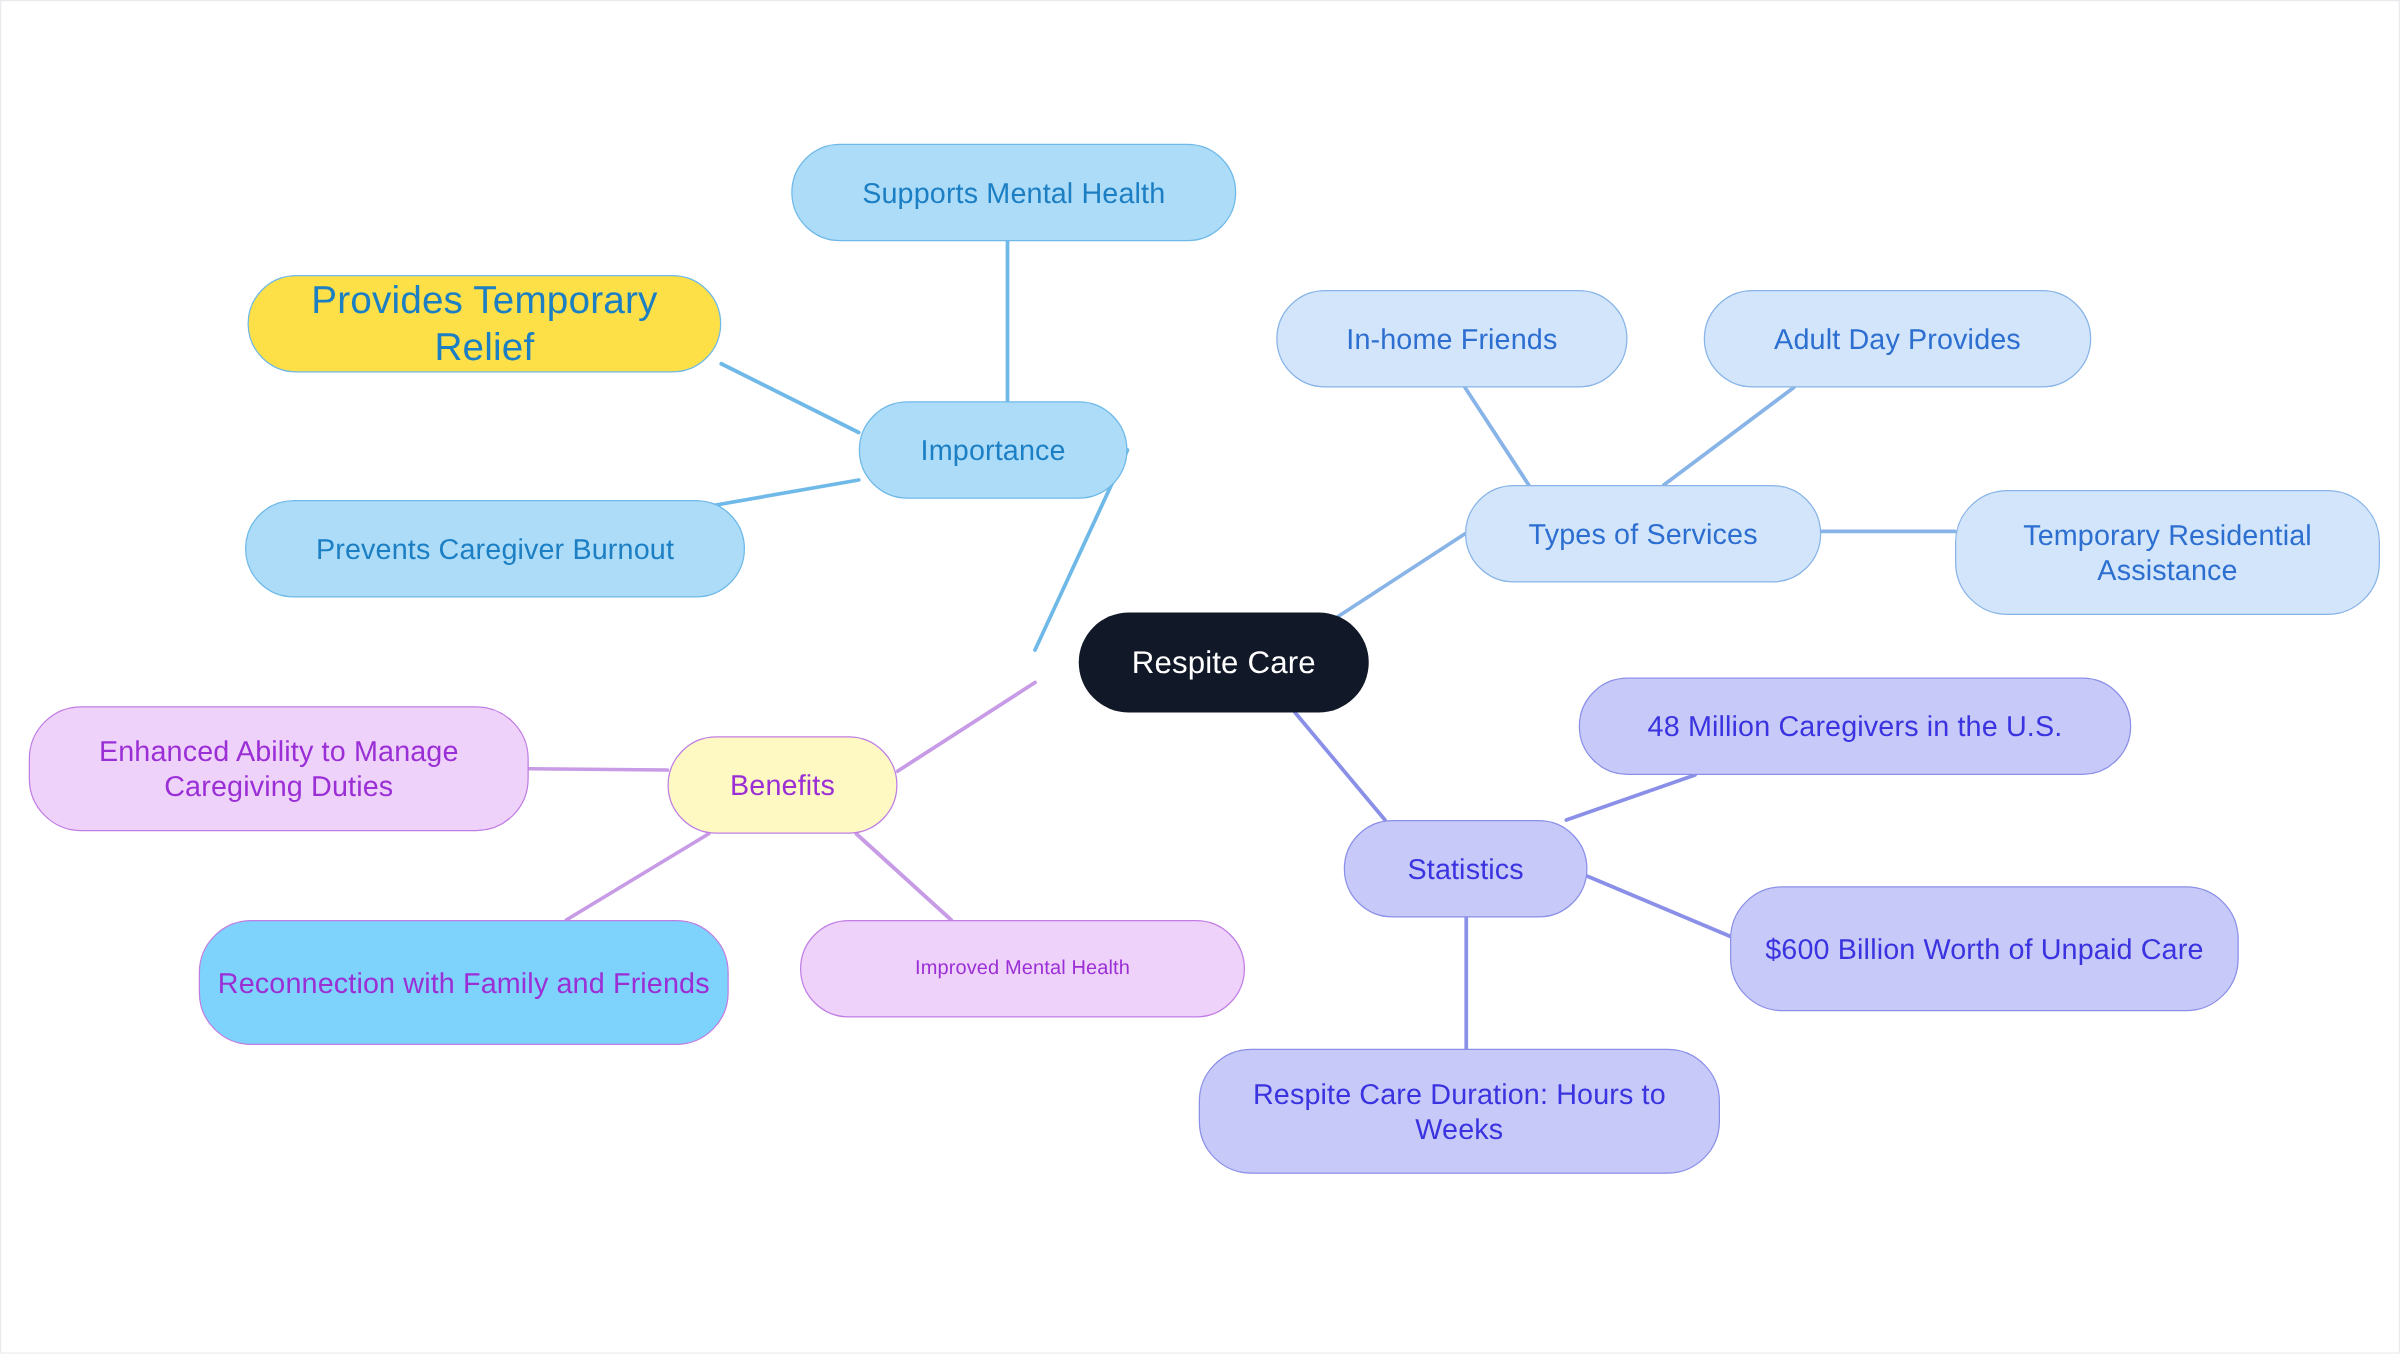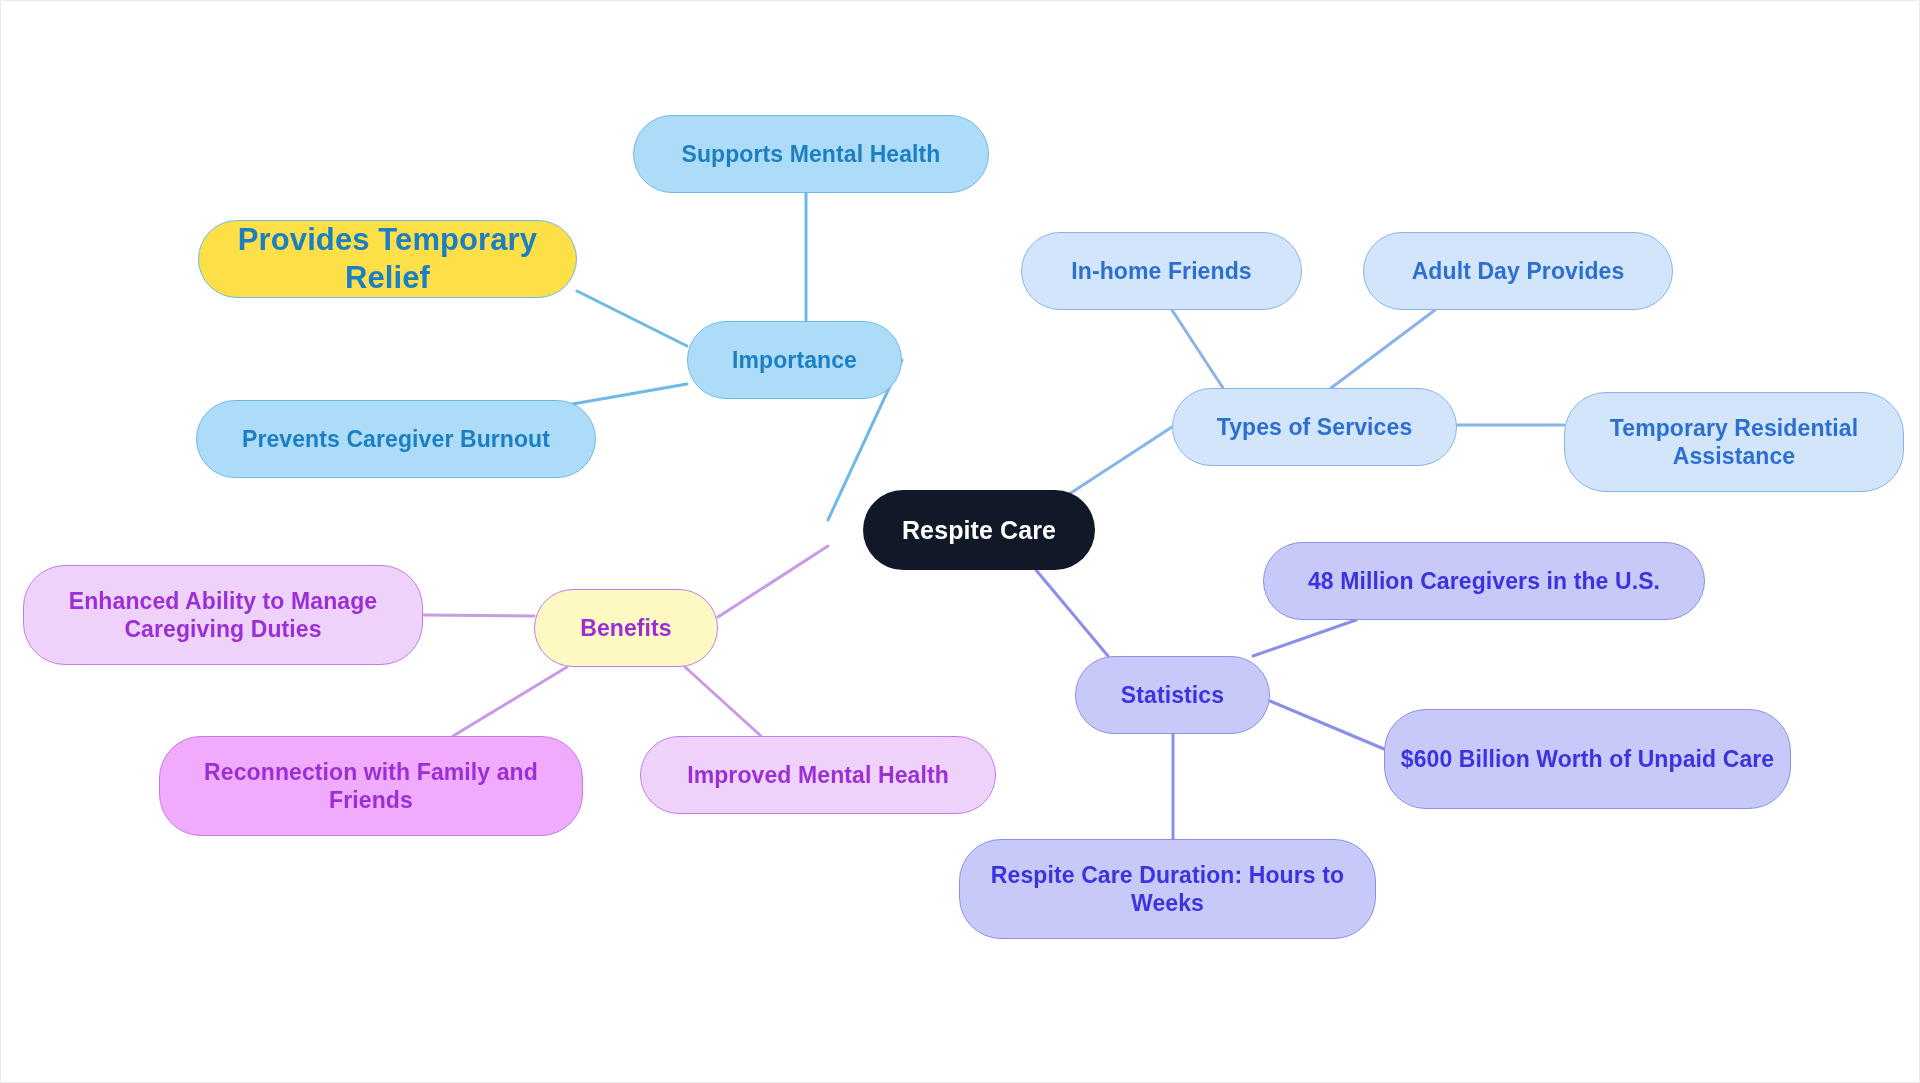--- a/index.html
+++ b/index.html
@@ -33,21 +33,20 @@
     display: flex;
     align-items: center;
     justify-content: flex-end;
     text-align: center;
     border-radius: 42px;
     border-style: solid;
     border-width: 1.6px;
     line-height: 1.22;
     letter-spacing: 0.1px;
     padding: 22px 14px;
-    font-weight: bold;
   }
   .node-label {
     display: block;
     width: 100%;
   }
   .node.root {
     border-radius: 46px;
     border-width: 0;
     font-size: 25px;
     color: #ffffff;
@@ -103,24 +102,24 @@
       </div>
       <div class="node" style="left: 1563px; top: 391px; width: 340px; height: 100px; font-size: 23px; background: rgb(210, 229, 251); border-color: rgb(136, 180, 232); color: rgb(45, 111, 208);">
         <span class="node-label">Temporary Residential Assistance</span>
       </div>
       <div class="node" style="left: 533px; top: 588px; width: 184px; height: 78px; font-size: 23px; background: #fef9c3; border-color: rgb(192, 126, 228); color: rgb(155, 47, 214);">
         <span class="node-label">Benefits</span>
       </div>
       <div class="node" style="left: 22px; top: 564px; width: 400px; height: 100px; font-size: 23px; background: rgb(239, 210, 250); border-color: rgb(192, 126, 228); color: rgb(155, 47, 214);">
         <span class="node-label">Enhanced Ability to Manage Caregiving Duties</span>
       </div>
-      <div class="node" style="left: 158px; top: 735px; width: 424px; height: 100px; font-size: 23px; background: #f0abfc; border-color: rgb(192, 126, 228); color: rgb(155, 47, 214);">
+      <div class="node" style="left: 158px; top: 735px; width: 424px; height: 100px; font-size: 23px; background: #7dd3fc; border-color: rgb(192, 126, 228); color: rgb(155, 47, 214);">
         <span class="node-label">Reconnection with Family and Friends</span>
       </div>
-      <div class="node" style="left: 639px; top: 735px; width: 356px; height: 78px; font-size: 23px; background: rgb(239, 210, 250); border-color: rgb(192, 126, 228); color: rgb(155, 47, 214);">
+      <div class="node" style="left: 639px; top: 735px; width: 356px; height: 78px; font-size: 16px; background: rgb(239, 210, 250); border-color: rgb(192, 126, 228); color: rgb(155, 47, 214);">
         <span class="node-label">Improved Mental Health</span>
       </div>
       <div class="node" style="left: 1074px; top: 655px; width: 195px; height: 78px; font-size: 23px; background: rgb(199, 202, 249); border-color: rgb(138, 143, 232); color: rgb(58, 51, 223);">
         <span class="node-label">Statistics</span>
       </div>
       <div class="node" style="left: 1262px; top: 541px; width: 442px; height: 78px; font-size: 23px; background: rgb(199, 202, 249); border-color: rgb(138, 143, 232); color: rgb(58, 51, 223);">
         <span class="node-label">48 Million Caregivers in the U.S.</span>
       </div>
       <div class="node" style="left: 1383px; top: 708px; width: 407px; height: 100px; font-size: 23px; background: rgb(199, 202, 249); border-color: rgb(138, 143, 232); color: rgb(58, 51, 223);">
         <span class="node-label">$600 Billion Worth of Unpaid Care</span>

